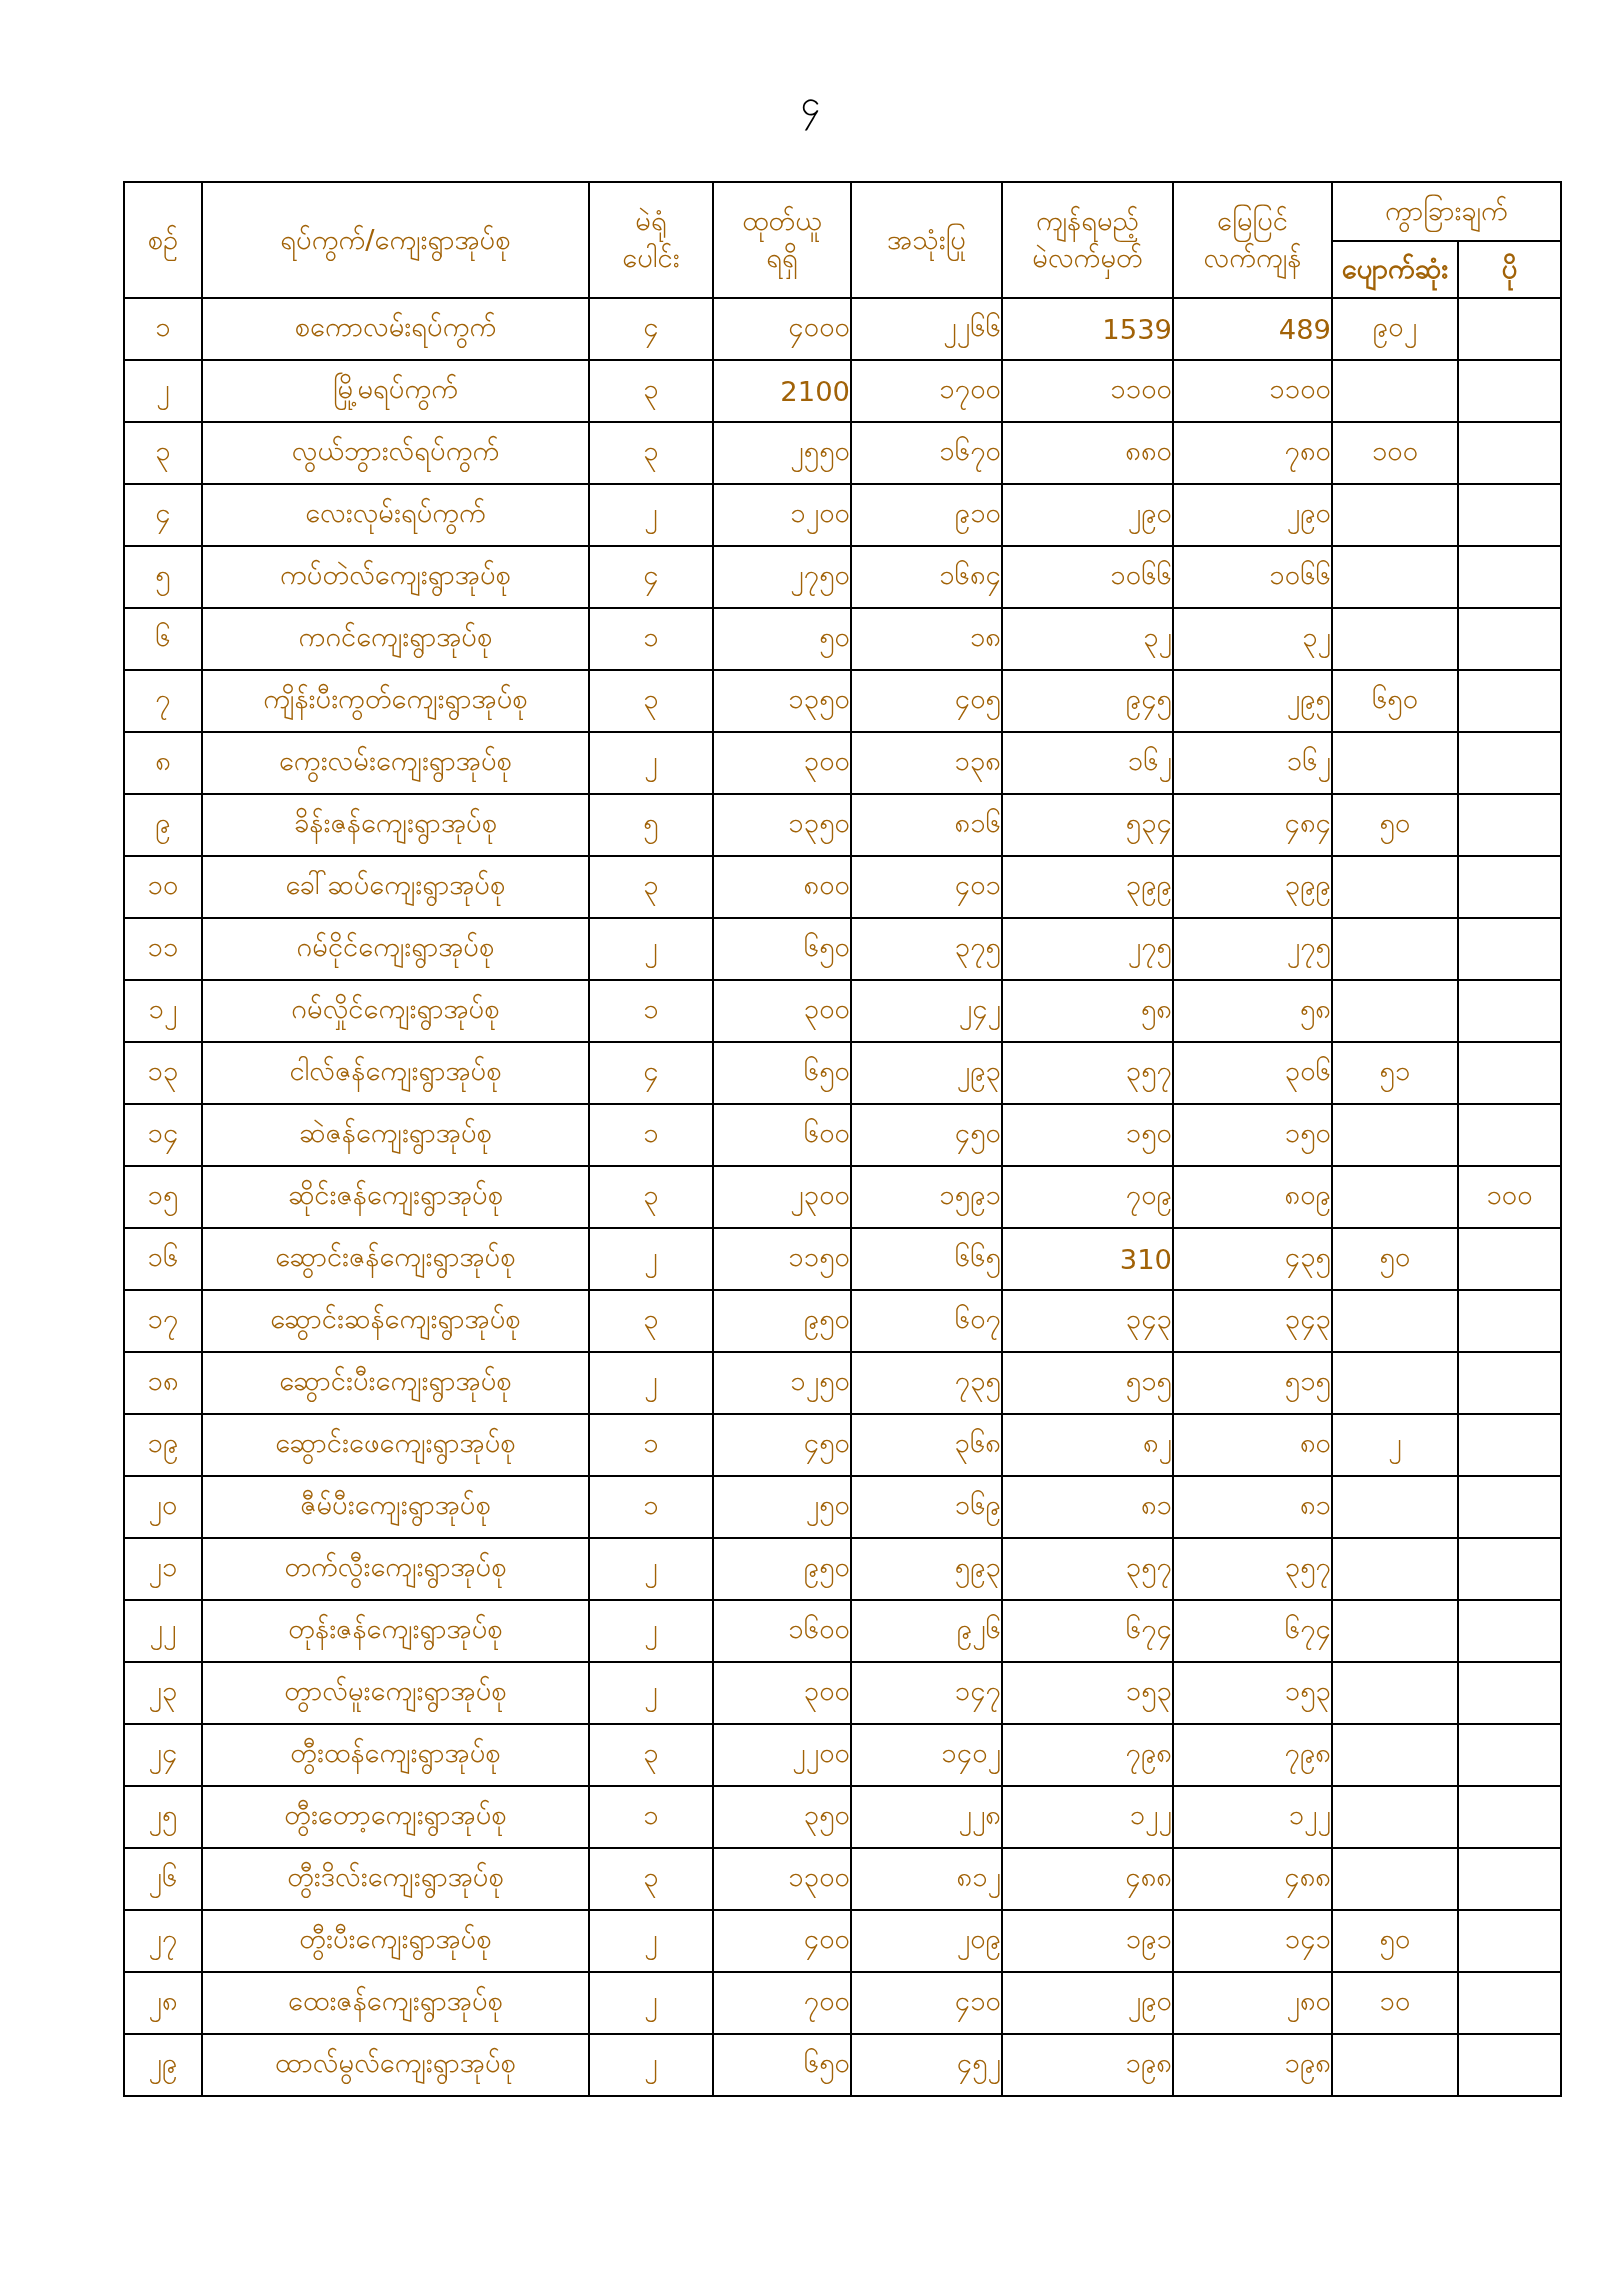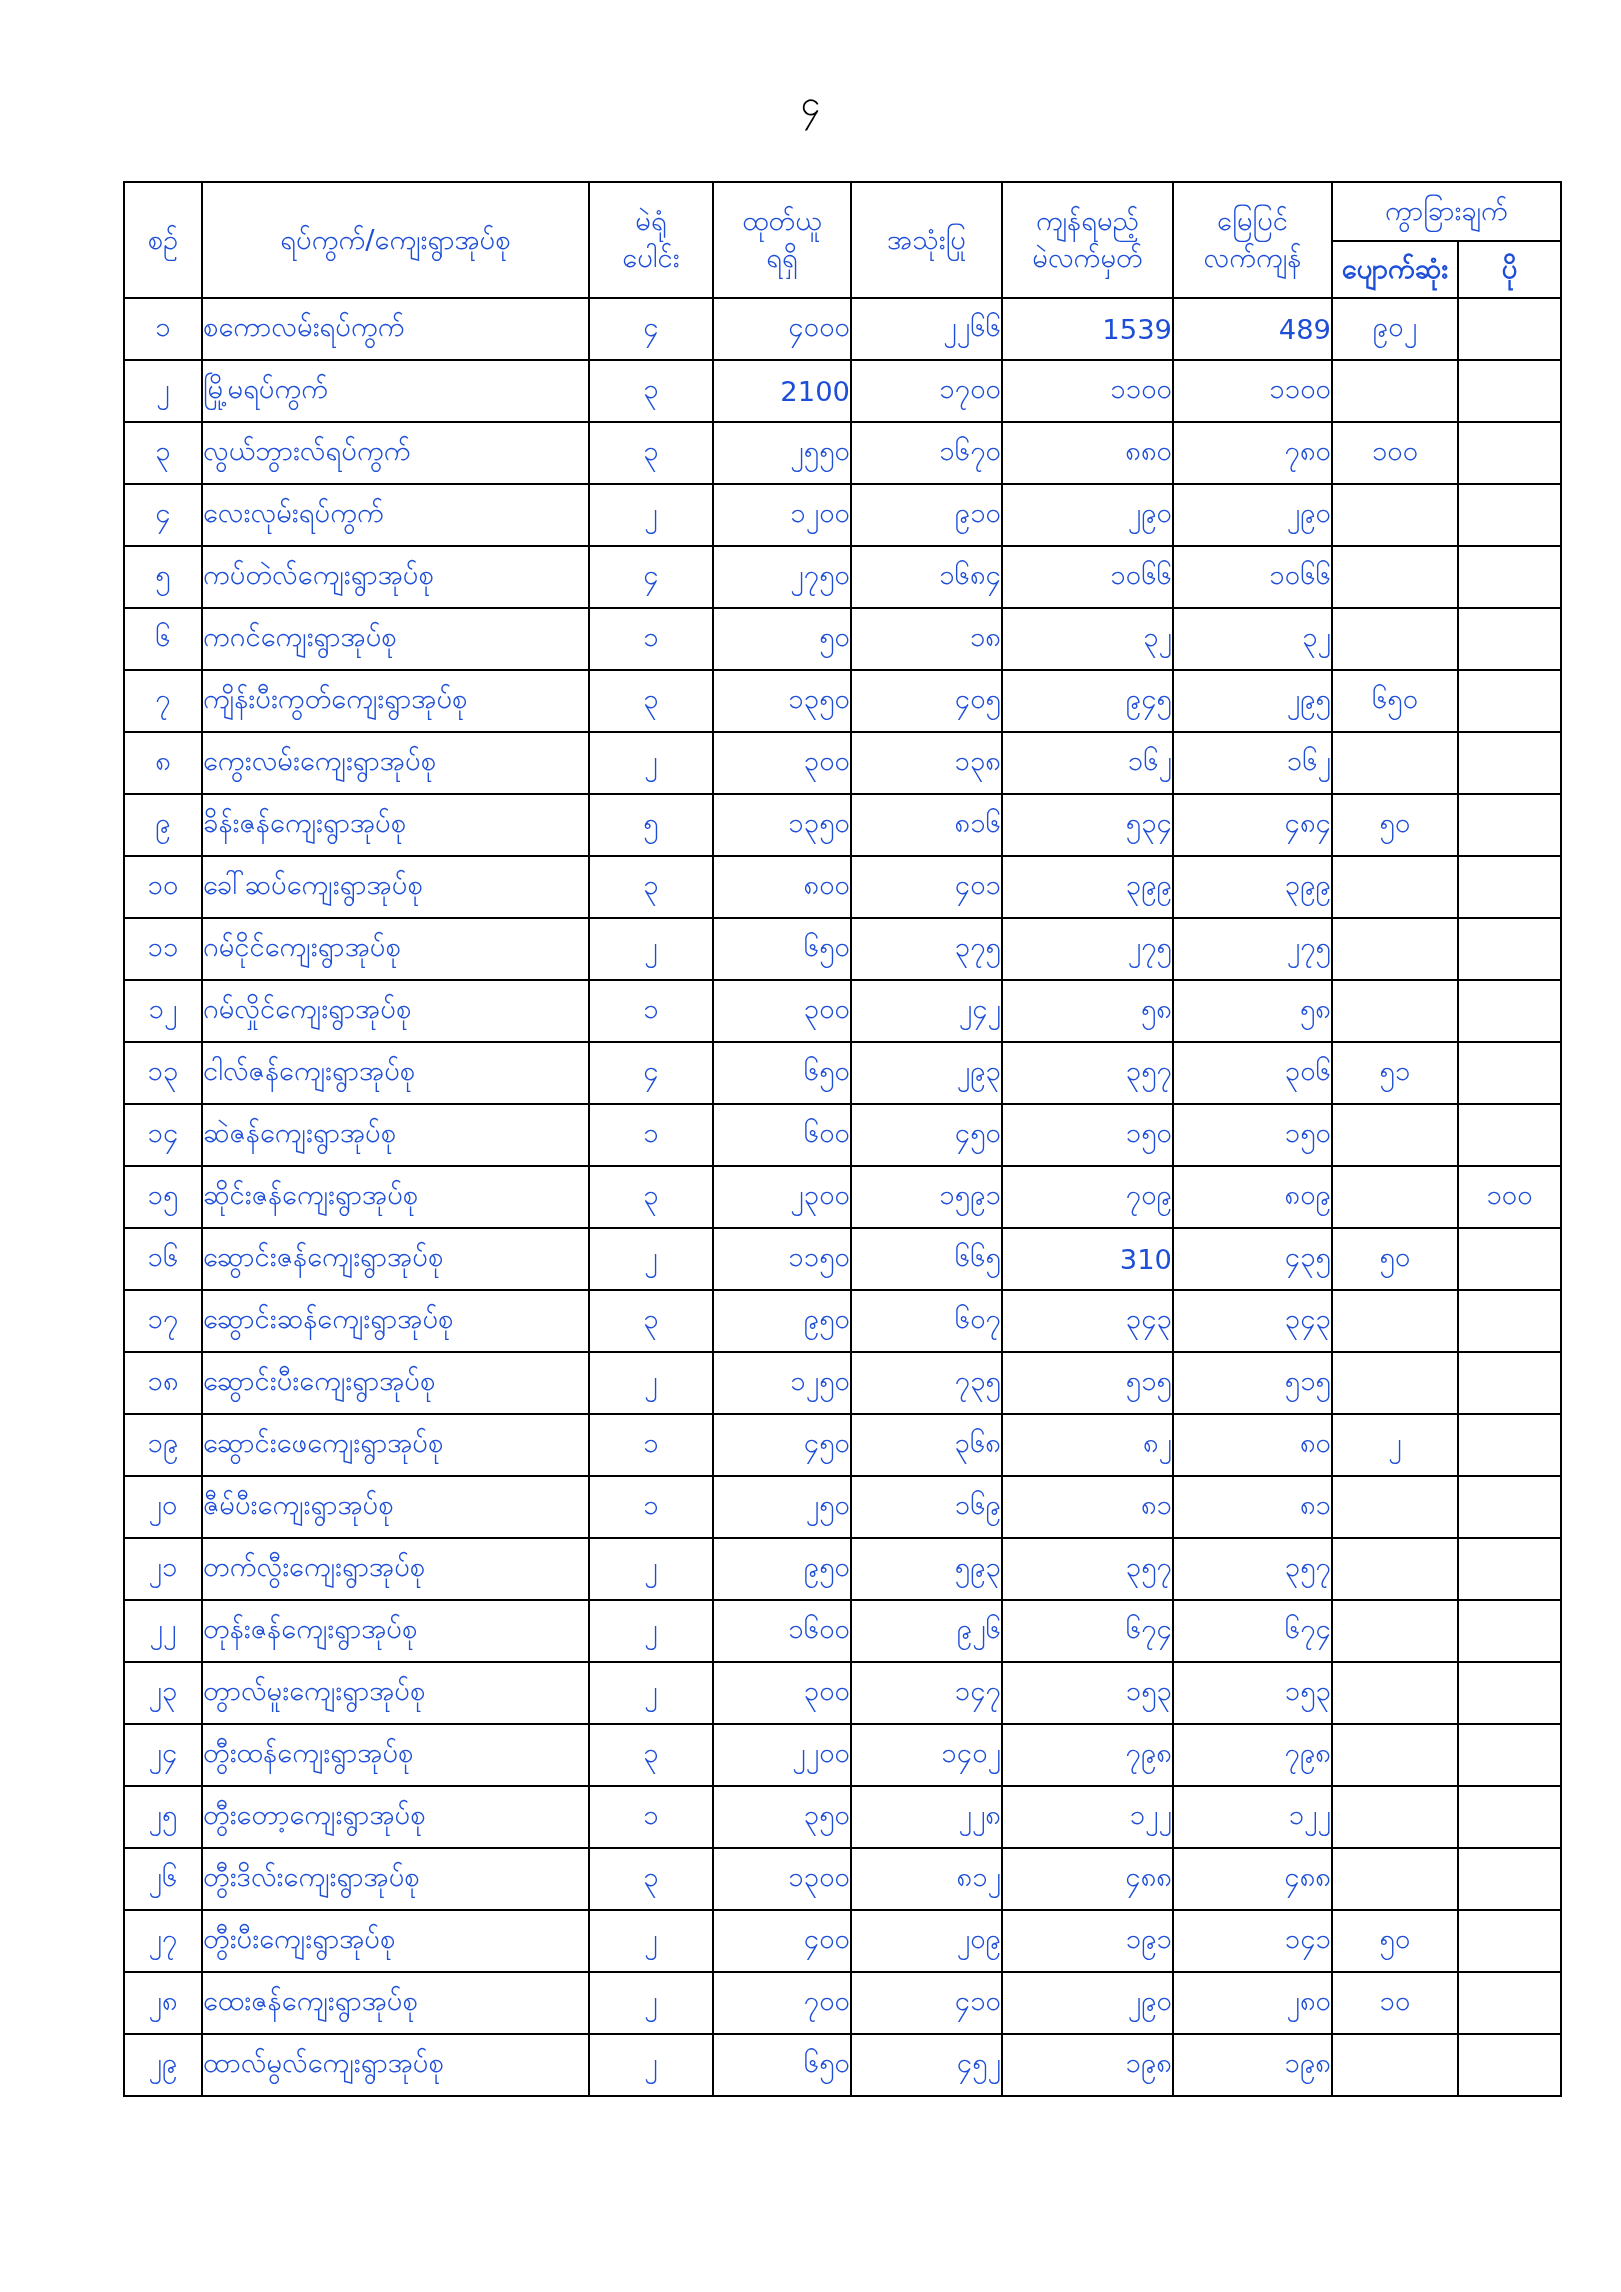--- a/index.html
+++ b/index.html
@@ -26,21 +26,21 @@
     line-height: 1;
     color: #000000;
   }
   table.ballot-table {
     position: absolute;
     left: 123px;
     top: 181px;
     width: 1438px;
     border-collapse: collapse;
     table-layout: fixed;
-    color: #1d4ed8;
+    color: #a16207;
   }
   table.ballot-table th,
   table.ballot-table td {
     border: 2px solid #000000;
     padding: 0;
     overflow: hidden;
   }
   table.ballot-table {
     border: 2.9px solid #000000;
   }
@@ -55,21 +55,21 @@
   thead tr.hdr-top th { height: 57px; }
   thead tr.hdr-sub th { height: 55px; font-weight: bold; }
   thead { border-bottom: 2.9px solid #000000; }
   tbody td {
     height: 60px;
     font-size: 27.4px;
     vertical-align: middle;
     white-space: nowrap;
   }
   td.c-no   { text-align: center; }
-  td.c-name { text-align: left; padding-left: 13.7px; }
+  td.c-name { text-align: center; padding-left: 13.7px; }
   td.c-center { text-align: center; }
   td.c-num  { text-align: right; padding-right: 55px; }
 </style>
 </head>
 <body>
 
 <div class="page">
 
   <div class="page-number">၄</div>
 

